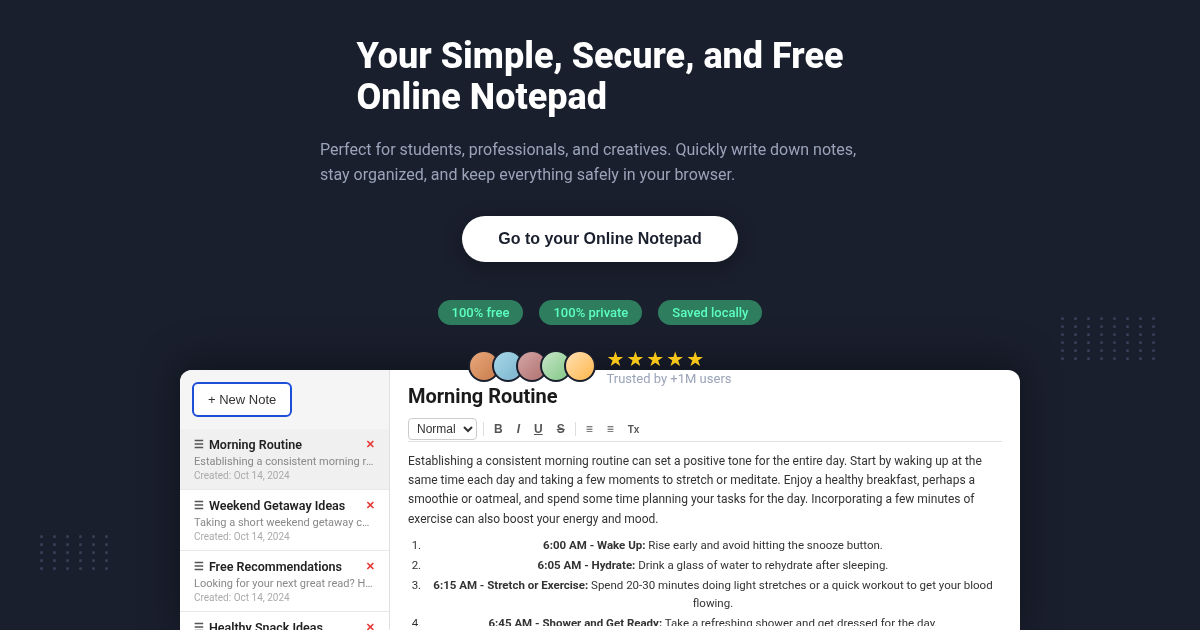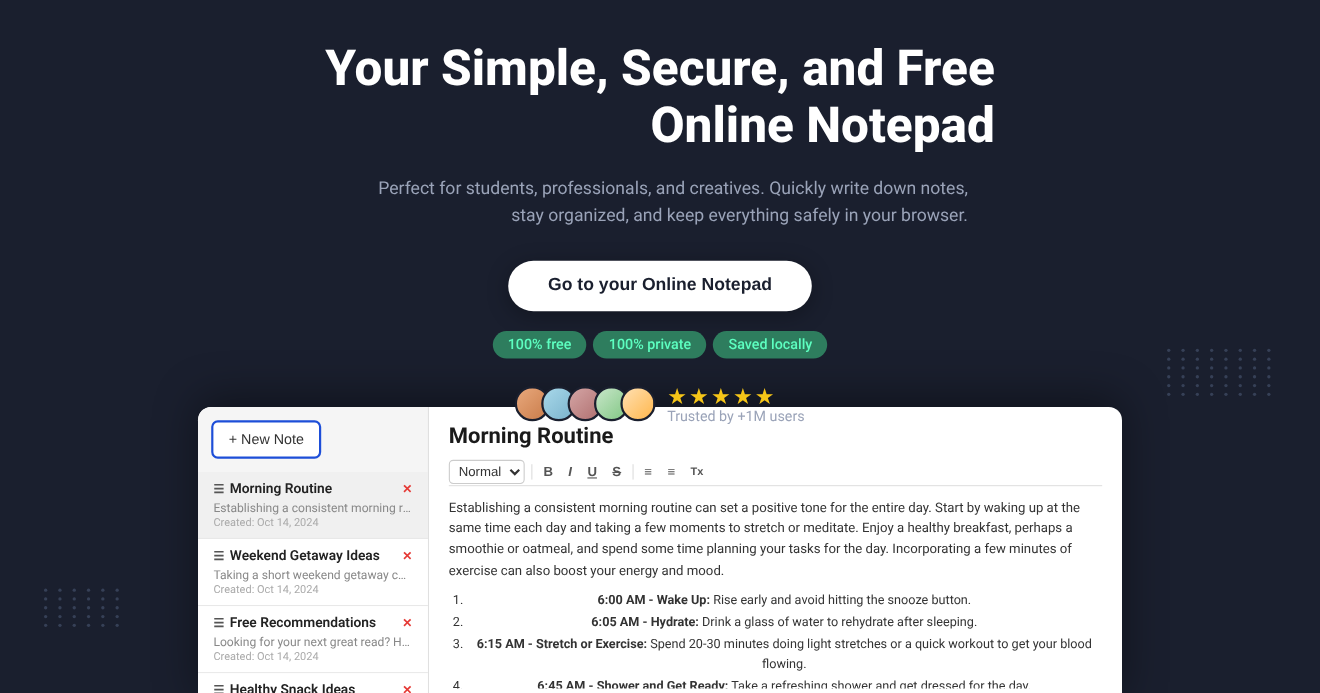--- a/index.html
+++ b/index.html
@@ -17,31 +17,31 @@
     .hero {
       display: flex;
       flex-direction: column;
       align-items: center;
       padding-top: 36px;
       position: relative;
       z-index: 2;
     }
 
     .hero-title {
-      font-size: 45px;
+      font-size: 36px;
       font-weight: 800;
-      text-align: right;
+      text-align: left;
       line-height: 1.15;
       margin-bottom: 18px;
       color: #fff;
     }
 
     .hero-subtitle {
       font-size: 16px;
-      text-align: right;
+      text-align: left;
       color: #9aa3b8;
       line-height: 1.6;
       max-width: 560px;
       margin-bottom: 28px;
     }
 
     .cta-button {
       background: #fff;
       color: #1a1f2e;
       border: none;
@@ -49,22 +49,23 @@
       padding: 14px 36px;
       font-size: 16px;
       font-weight: 600;
       cursor: pointer;
       margin-bottom: 18px;
       box-shadow: 0 4px 20px rgba(0,0,0,0.3);
     }
 
     .badges {
       display: flex;
-      gap: 6px;
+      gap: 16px;
       margin-bottom: 22px;
+      margin-top: 20px;
     }
 
     .badge {
       background: #2e7d5e;
       color: #5dffc0;
       border-radius: 50px;
       padding: 5px 14px;
       font-size: 13px;
       font-weight: 500;
     }

